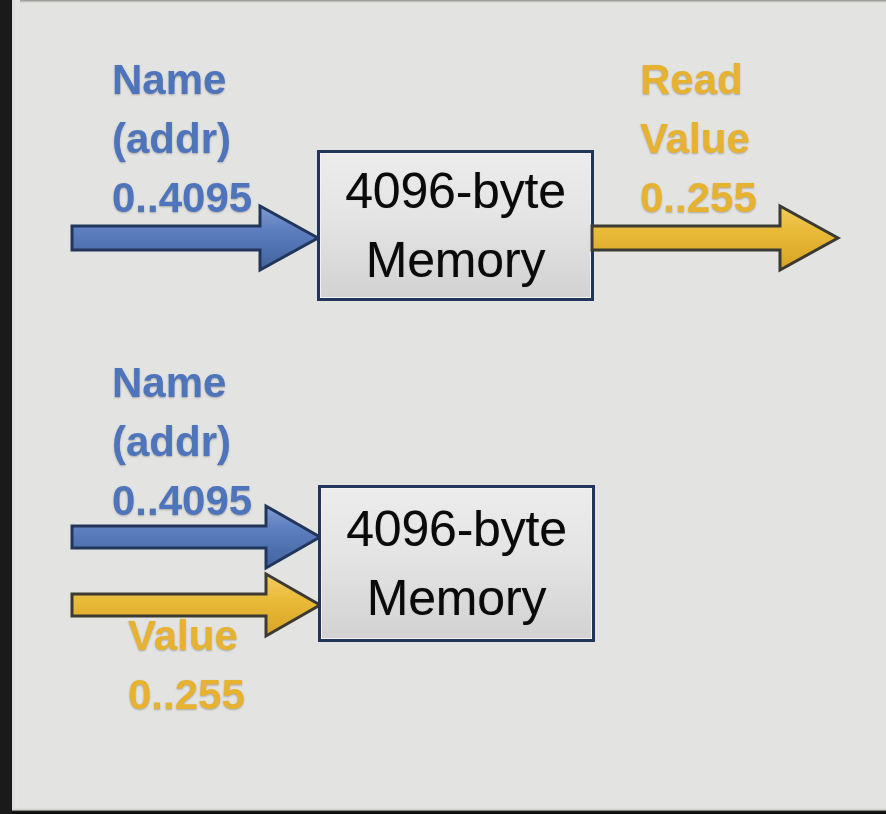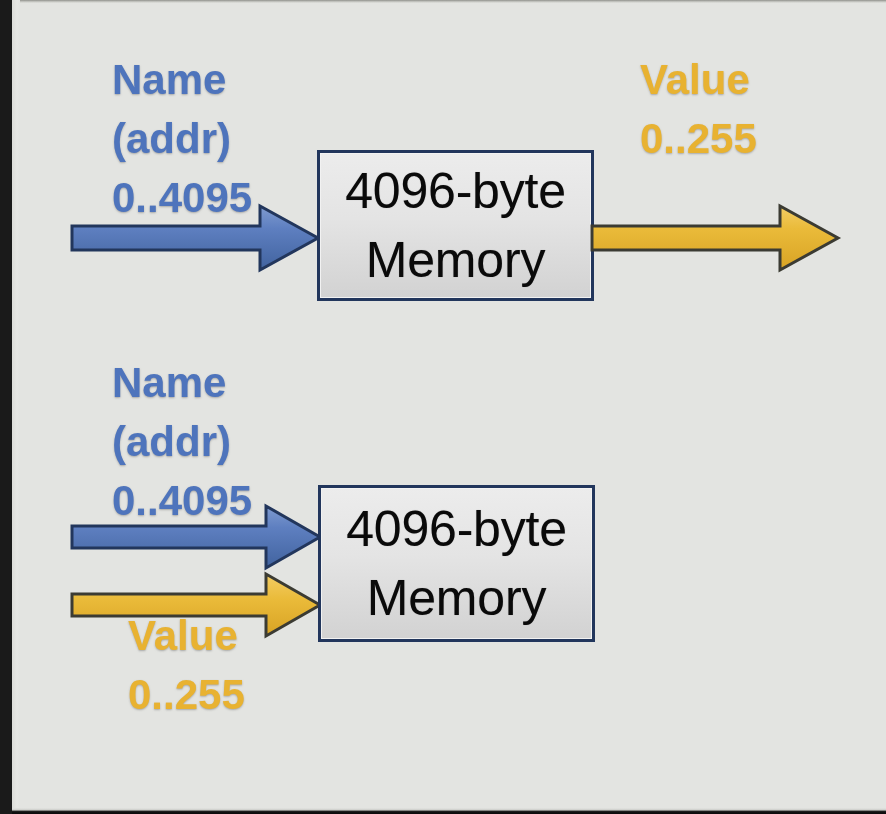--- a/index.html
+++ b/index.html
@@ -78,20 +78,21 @@
   <div id="left-edge"></div>
   <div id="right-edge"></div>
 
   <div class="label label-blue" id="label-addr-1">
     <span class="lbl-ln">Name</span>
     <span class="lbl-ln">(addr)</span>
     <span class="lbl-ln">0..4095</span>
   </div>
 
   <div class="label label-yellow" id="label-read">
+    <span class="lbl-ln">Read</span>
     <span class="lbl-ln">Value</span>
     <span class="lbl-ln">0..255</span>
   </div>
 
   <div class="arrow" id="arrow-addr-1">
     <svg width="252" height="80" viewBox="0 0 252 80" xmlns="http://www.w3.org/2000/svg" aria-hidden="true">
       <defs>
         <linearGradient id="blueGrad1" x1="0" y1="0" x2="0" y2="1">
           <stop offset="0%" stop-color="#7f9bd0"></stop>
           <stop offset="35%" stop-color="#5e7fc0"></stop>

